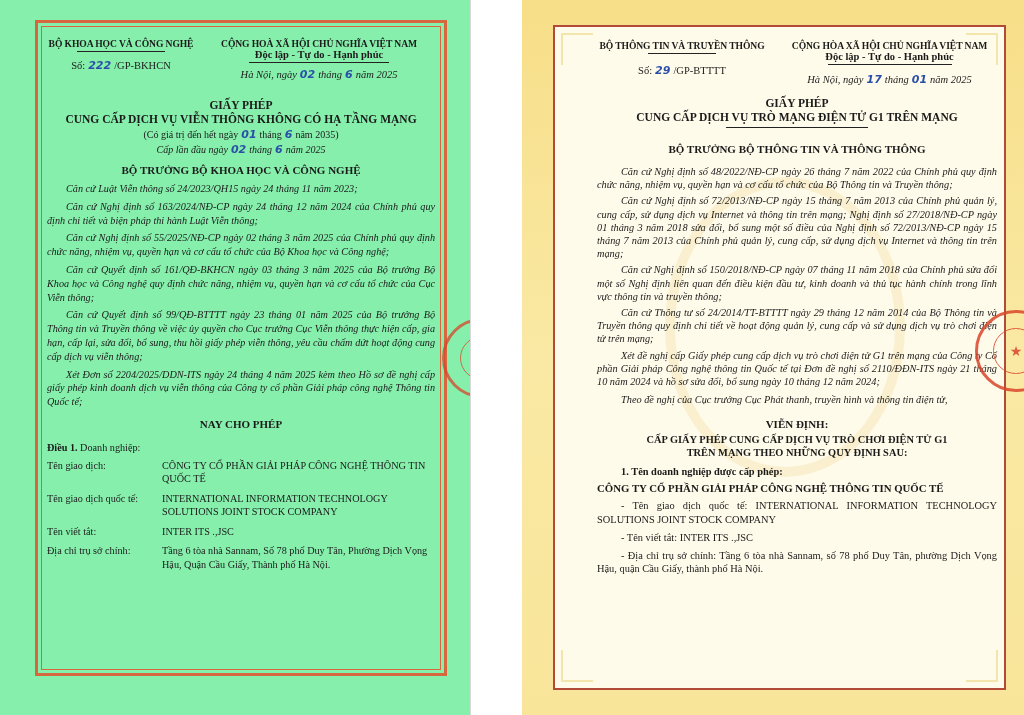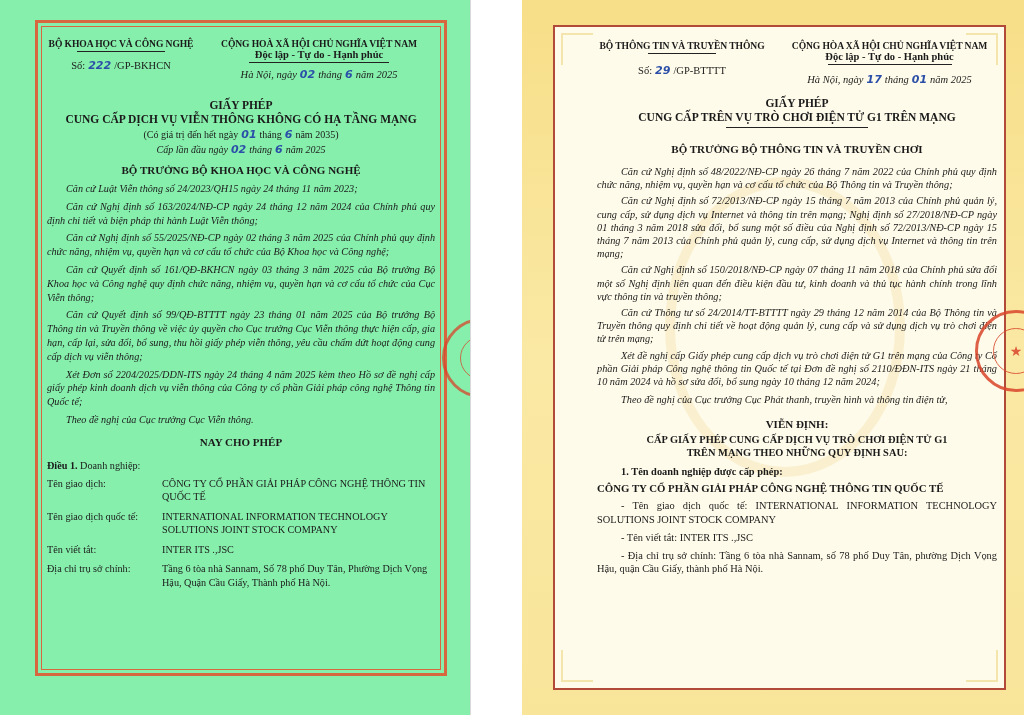--- a/index.html
+++ b/index.html
@@ -123,21 +123,20 @@
       <div class="minister" style="margin-top:8px;">BỘ TRƯỞNG BỘ KHOA HỌC VÀ CÔNG NGHỆ</div>
     </div>
 
     <div style="margin-top:6px;">
       <p class="cc">Căn cứ Luật Viễn thông số 24/2023/QH15 ngày 24 tháng 11 năm 2023;</p>
       <p class="cc">Căn cứ Nghị định số 163/2024/NĐ-CP ngày 24 tháng 12 năm 2024 của Chính phủ quy định chi tiết và biện pháp thi hành Luật Viễn thông;</p>
       <p class="cc">Căn cứ Nghị định số 55/2025/NĐ-CP ngày 02 tháng 3 năm 2025 của Chính phủ quy định chức năng, nhiệm vụ, quyền hạn và cơ cấu tổ chức của Bộ Khoa học và Công nghệ;</p>
       <p class="cc">Căn cứ Quyết định số 161/QĐ-BKHCN ngày 03 tháng 3 năm 2025 của Bộ trưởng Bộ Khoa học và Công nghệ quy định chức năng, nhiệm vụ, quyền hạn và cơ cấu tổ chức của Cục Viễn thông;</p>
       <p class="cc">Căn cứ Quyết định số 99/QĐ-BTTTT ngày 23 tháng 01 năm 2025 của Bộ trưởng Bộ Thông tin và Truyền thông về việc ủy quyền cho Cục trưởng Cục Viễn thông thực hiện cấp, gia hạn, cấp lại, sửa đổi, bổ sung, thu hồi giấy phép viễn thông, yêu cầu chấm dứt hoạt động cung cấp dịch vụ viễn thông;</p>
       <p class="cc">Xét Đơn số 2204/2025/DDN-ITS ngày 24 tháng 4 năm 2025 kèm theo Hồ sơ đề nghị cấp giấy phép kinh doanh dịch vụ viễn thông của Công ty cổ phần Giải pháp công nghệ Thông tin Quốc tế;</p>
-      <p class="cc">Theo đề nghị của Cục trưởng Cục Viễn thông.</p>
     </div>
 
     <div class="center-bold" style="margin-top:9px;">NAY CHO PHÉP</div>
 
     <div style="margin-top:12px; font-size:10.2px;">
       <b>Điều 1.</b> <span>Doanh nghiệp:</span>
     </div>
     <div class="kv">
       <div class="k">Tên giao dịch:</div>
         <div class="v">CÔNG TY CỔ PHẦN GIẢI PHÁP CÔNG NGHỆ THÔNG TIN QUỐC TẾ</div>
@@ -186,23 +185,23 @@
         <div class="motto">Độc lập - Tự do - Hạnh phúc</div>
         <div class="uline" style="width:124px;"></div>
         <div class="dateline" style="margin-top:8px;">
           <span>Hà Nội, ngày</span><span class="hw">17</span><span>tháng</span><span class="hw">01</span><span>năm 2025</span>
         </div>
       </div>
     </div>
 
     <div style="margin-top:10px;">
       <div class="title">GIẤY PHÉP</div>
-      <div class="title">CUNG CẤP TRÊN VỤ TRÒ CHƠI ĐIỆN TỬ G1 TRÊN MẠNG</div>
+      <div class="title">CUNG CẤP DỊCH VỤ TRÒ MẠNG ĐIỆN TỬ G1 TRÊN MẠNG</div>
       <div class="uline" style="width:142px; height:1px; background:#222; margin:3px auto 0;"></div>
-      <div class="minister" style="margin-top:15px;">BỘ TRƯỞNG BỘ THÔNG TIN VÀ TRUYỀN CHƠI</div>
+      <div class="minister" style="margin-top:15px;">BỘ TRƯỞNG BỘ THÔNG TIN VÀ THÔNG THÔNG</div>
     </div>
 
     <div style="margin-top:10px;">
       <p class="cc">Căn cứ Nghị định số 48/2022/NĐ-CP ngày 26 tháng 7 năm 2022 của Chính phủ quy định chức năng, nhiệm vụ, quyền hạn và cơ cấu tổ chức của Bộ Thông tin và Truyền thông;</p>
       <p class="cc">Căn cứ Nghị định số 72/2013/NĐ-CP ngày 15 tháng 7 năm 2013 của Chính phủ quản lý, cung cấp, sử dụng dịch vụ Internet và thông tin trên mạng; Nghị định số 27/2018/NĐ-CP ngày 01 tháng 3 năm 2018 sửa đổi, bổ sung một số điều của Nghị định số 72/2013/NĐ-CP ngày 15 tháng 7 năm 2013 của Chính phủ quản lý, cung cấp, sử dụng dịch vụ Internet và thông tin trên mạng;</p>
       <p class="cc">Căn cứ Nghị định số 150/2018/NĐ-CP ngày 07 tháng 11 năm 2018 của Chính phủ sửa đổi một số Nghị định liên quan đến điều kiện đầu tư, kinh doanh và thủ tục hành chính trong lĩnh vực thông tin và truyền thông;</p>
       <p class="cc">Căn cứ Thông tư số 24/2014/TT-BTTTT ngày 29 tháng 12 năm 2014 của Bộ Thông tin và Truyền thông quy định chi tiết về hoạt động quản lý, cung cấp và sử dụng dịch vụ trò chơi điện tử trên mạng;</p>
       <p class="cc">Xét đề nghị cấp Giấy phép cung cấp dịch vụ trò chơi điện tử G1 trên mạng của Công ty Cổ phần Giải pháp Công nghệ thông tin Quốc tế tại Đơn đề nghị số 2110/ĐĐN-ITS ngày 21 tháng 10 năm 2024 và hồ sơ sửa đổi, bổ sung ngày 10 tháng 12 năm 2024;</p>
       <p class="cc" style="margin-top:5px;">Theo đề nghị của Cục trưởng Cục Phát thanh, truyền hình và thông tin điện tử,</p>
     </div>

